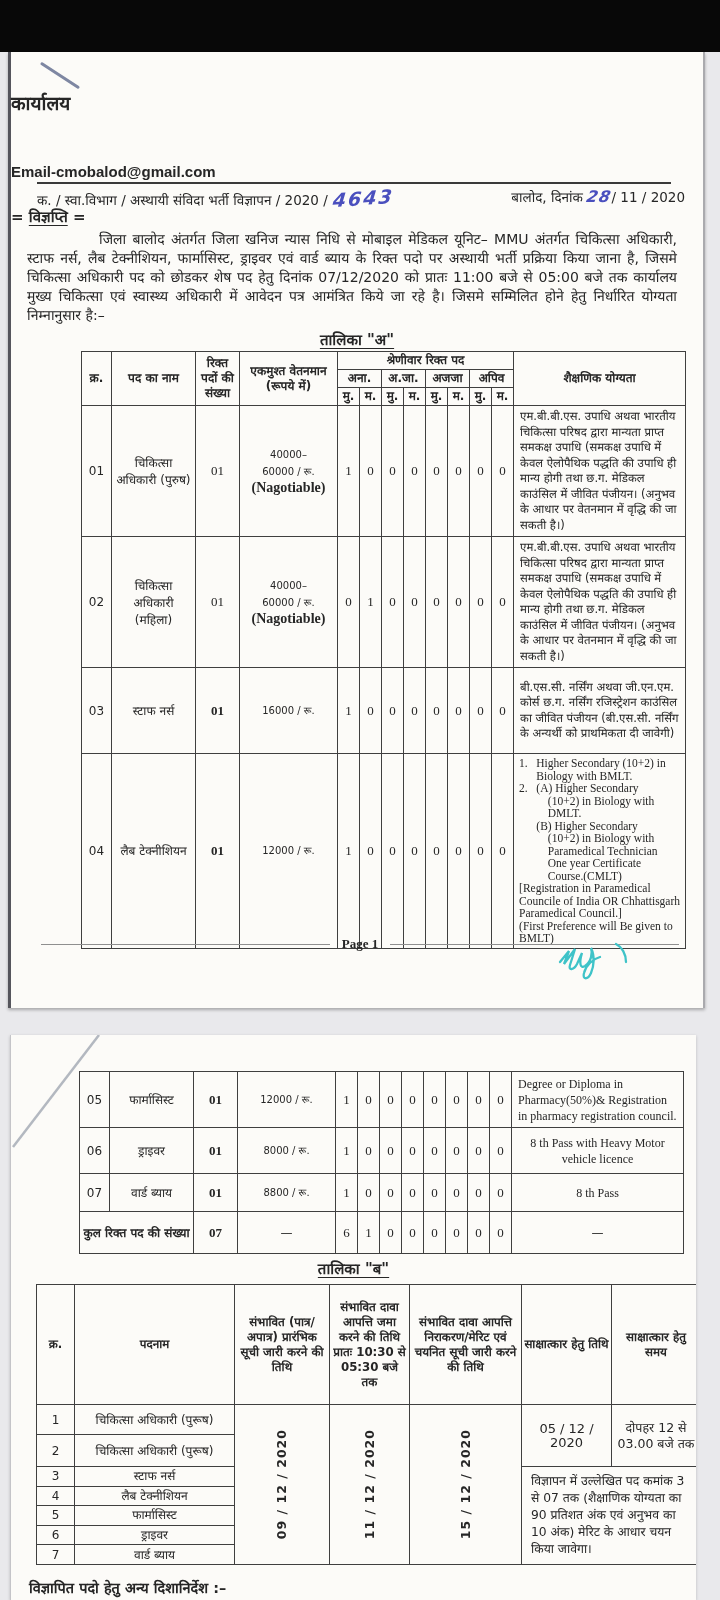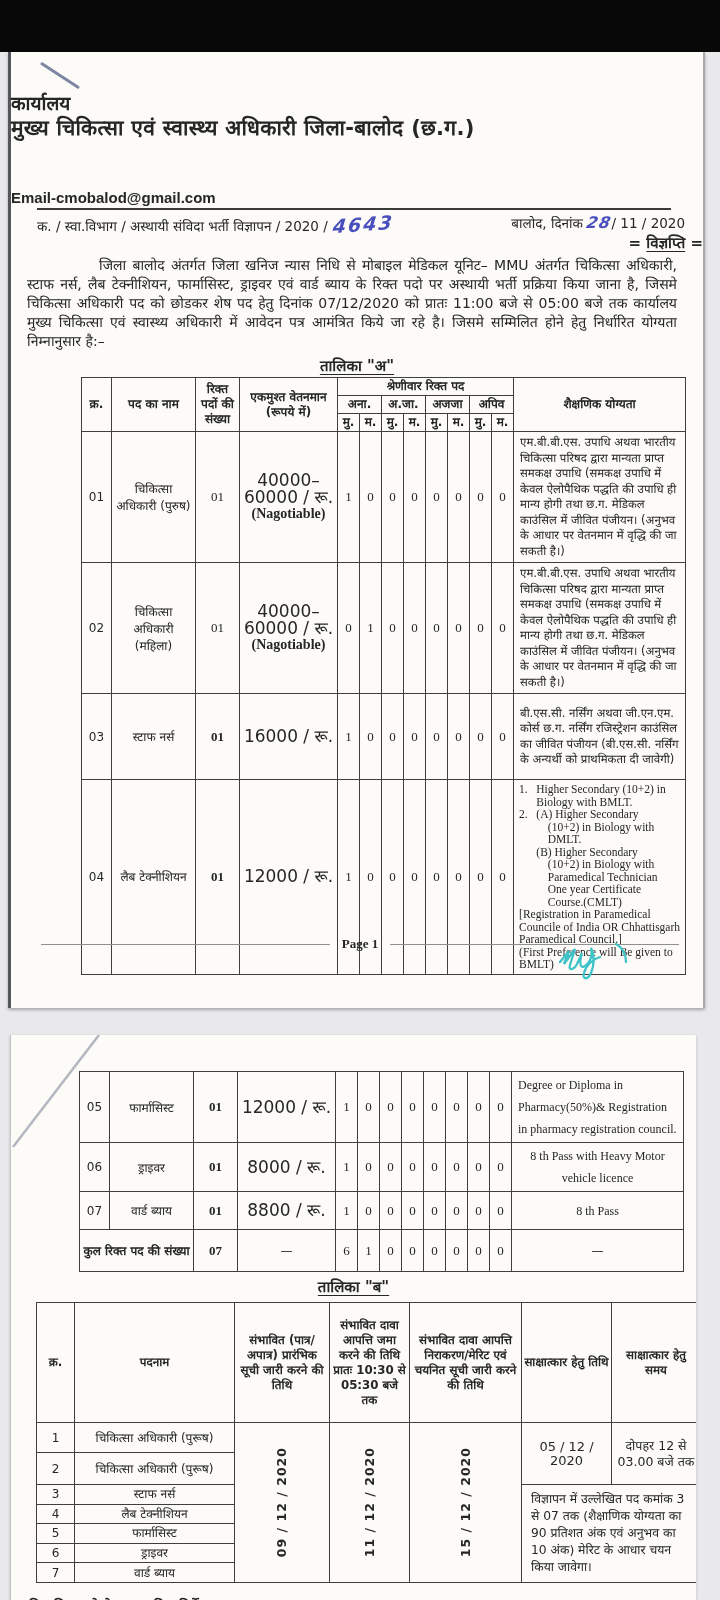--- a/index.html
+++ b/index.html
@@ -30,40 +30,40 @@
   .email-line { font-family:Liberation Sans, sans-serif; font-weight:bold; font-size:15px; line-height:18px;margin-top:48px; }
   .header-rule { border-bottom:2px solid #3a3a3a; margin:1px 32px 0 26px; }
 
   .ref-row { display:flex; justify-content:space-between; align-items:flex-start;
     padding:3px 18px 0 26px; font-size:13.5px; height:22px; }
   .hand { font-style:italic; color:#4a4fbe; font-weight:bold; }
   .ref-number { display:inline-block; font-size:19px; letter-spacing:2px;
     transform:rotate(-4deg) skewX(-10deg); margin-left:5px; }
   .date-day { display:inline-block; font-size:16px; letter-spacing:1px; transform:skewX(-12deg); }
 
-  .notice-heading { text-align:right; font-size:15px; font-weight:bold; height:20px; }
+  .notice-heading { text-align:left; font-size:15px; font-weight:bold; height:20px; }
   .notice-heading .u { text-decoration:underline; text-underline-offset:3px; }
 
   .intro { padding:4px 26px 0 16px; font-size:14px; line-height:19px;
     text-align:justify; text-indent:72px; }
 
   .tbl-title { text-align:center; font-weight:bold; font-size:15px; margin-top:4px;
     height:20px; text-decoration:underline; text-underline-offset:3px; }
 
   table { border-collapse:collapse; table-layout:fixed; }
   th,td { border:1px solid #3f3f3f; vertical-align:middle; text-align:center;
     font-size:12px; padding:1px 3px; }
   th { font-weight:bold; line-height:1.25; }
 
   .ta { width:604px; margin:2px 0 0 70px; }
   .ta .qual { text-align:left; font-size:11.5px; line-height:15.5px; padding:3px 6px; vertical-align:middle; }
   .qual-en { font-family:"Liberation Serif", serif; white-space:pre-wrap;
     font-size:11.5px; line-height:12.5px; text-align:left; vertical-align:top; padding:3px 5px;margin-top:32px; }
-  .qual-en-c { font-family:"Liberation Serif", serif; font-size:12px; line-height:22px; padding:2px 6px; }
-  .pay { white-space:pre-line; font-size:17px; line-height:17px; }
+  .qual-en-c { font-family:"Liberation Serif", serif; font-size:12px; line-height:16px; padding:2px 6px; }
+  .pay { white-space:pre-line; font-size:10px; line-height:17px; }
   .pay-note { font-family:"Liberation Serif", serif; font-weight:bold; font-size:14px; }
   .num { font-family:"Liberation Serif", serif; font-size:13px; }
   .bnum { font-family:"Liberation Serif", serif; font-size:13px; font-weight:bold; }
   .r1 { height:120px; } .r2 { height:110px; } .r3 { height:86px; } .r4 { height:172px; }
   .c05 { height:56px; } .c06 { height:46px; } .c07 { height:38px; } .ctot { height:42px; }
 
   .pagemark { position:absolute; left:30px; right:24px; top:884px;
     display:flex; align-items:center; gap:12px; }
   .pagemark .dash { flex:1; border-top:1.3px solid #8f8f8f; }
   .pagemark .label { font-family:"Liberation Serif", serif; font-weight:bold; font-size:13px; }
@@ -87,21 +87,20 @@
 </head>
 <body>
 
 <div class="black-bar"></div>
 
 <div class="page page-1">
   <div class="pen-mark"></div>
 
   <div class="doc-header">
     <div class="office-title">कार्यालय</div>
-    <div class="office-subtitle">मुख्य चिकित्सा एवं स्वास्थ्य अधिकारी जिला-बालोद (छ.ग.)</div>
     <div class="email-line">Email-cmobalod@gmail.com</div>
     <div class="header-rule"></div>
   </div>
 
   <div class="ref-row">
     <span>
       <span>क. / स्वा.विभाग / अस्थायी संविदा भर्ती विज्ञापन / 2020 /</span><span class="hand ref-number">4643</span>
     </span>
     <span>
       <span>बालोद, दिनांक</span>

